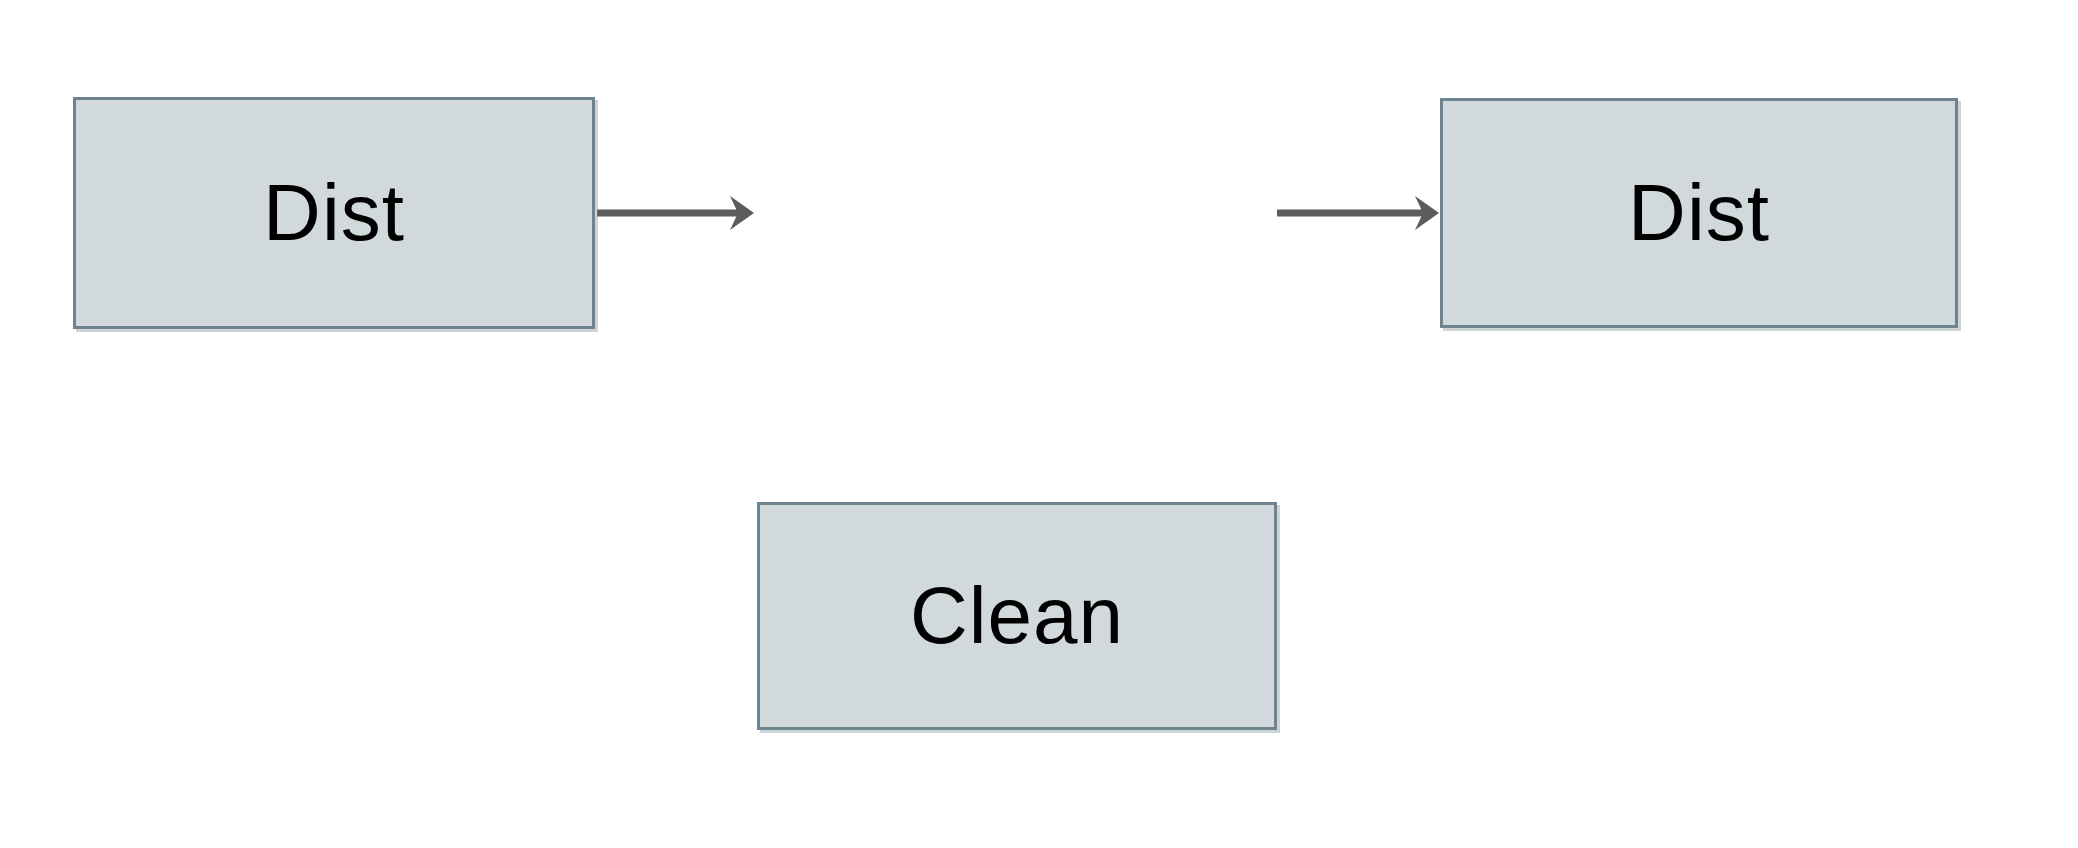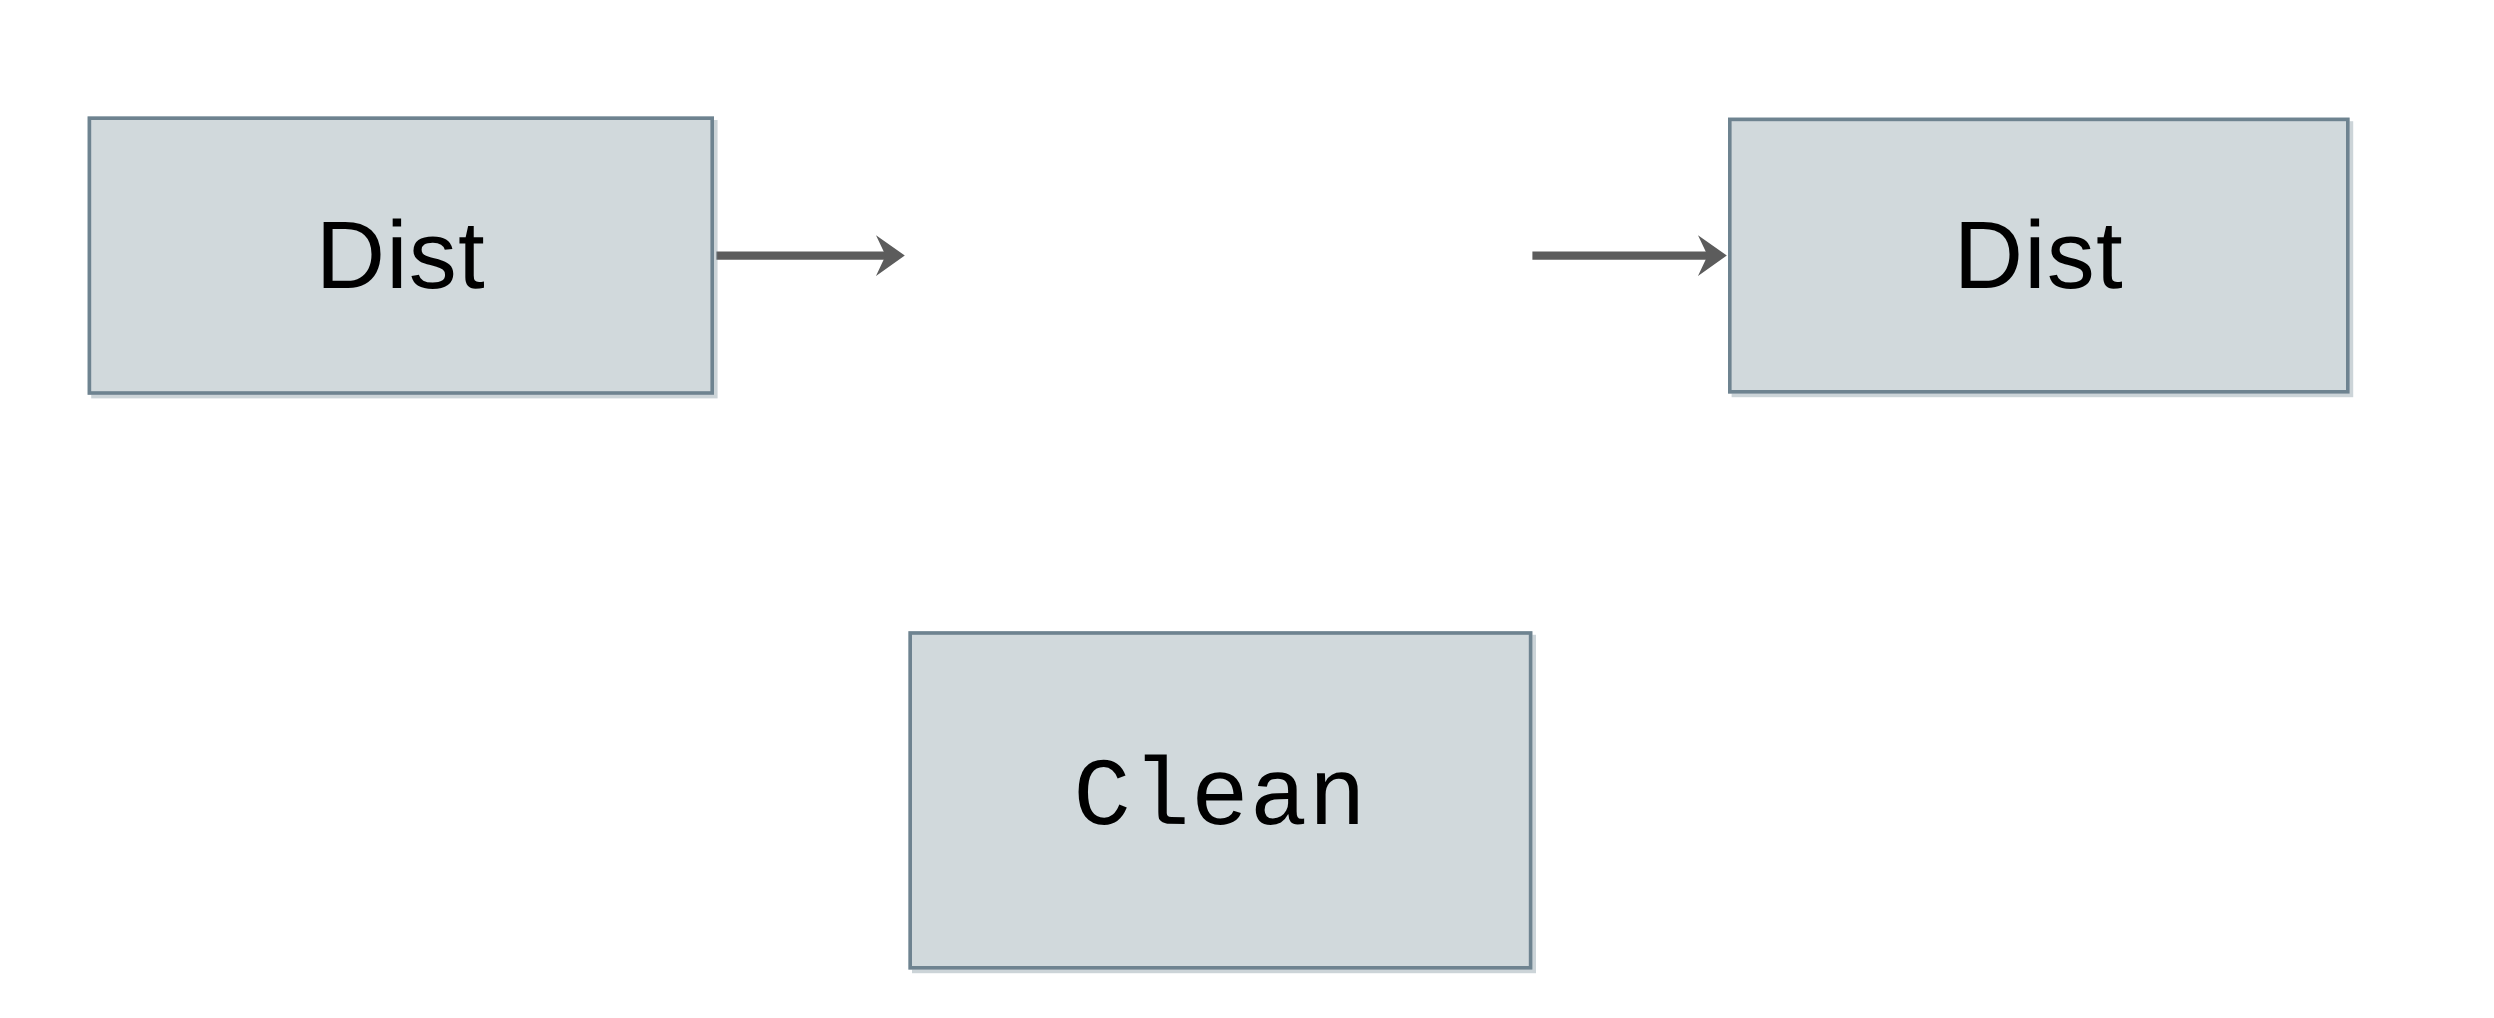--- a/index.html
+++ b/index.html
@@ -29,21 +29,21 @@
     color: var(--label-text, #000000);
     font-size: 80px;
     font-weight: 400;
     line-height: 1;
     letter-spacing: 1px;
     white-space: nowrap;
   }
   .node-dist    { left: 73px;   top: 97px;  width: 522px; height: 232px; }
   .node-compile { left: 755px;  top: 97px;  width: 520px; height: 232px; }
   .node-init    { left: 1440px; top: 98px;  width: 518px; height: 230px; }
-  .node-clean   { left: 757px;  top: 526px; width: 520px; height: 282px; font-family: Liberation Mono, monospace; }
+  .node-clean   { left: 757px;  top: 502px; width: 520px; height: 228px; }
   .edges-layer {
     position: absolute;
     left: 0; top: 0;
     width: 2078px;
     height: 848px;
     pointer-events: none;
   }
   .edge-line {
     stroke: var(--arrow, #5c5c5c);
     stroke-width: 7;

